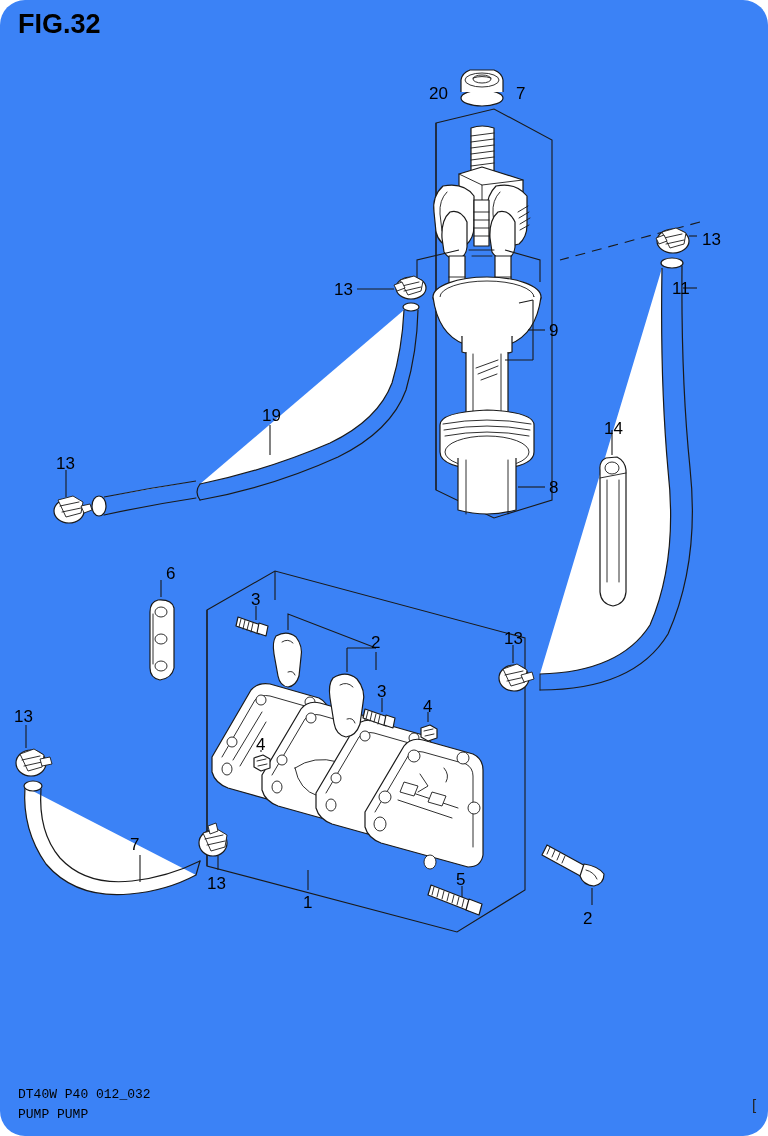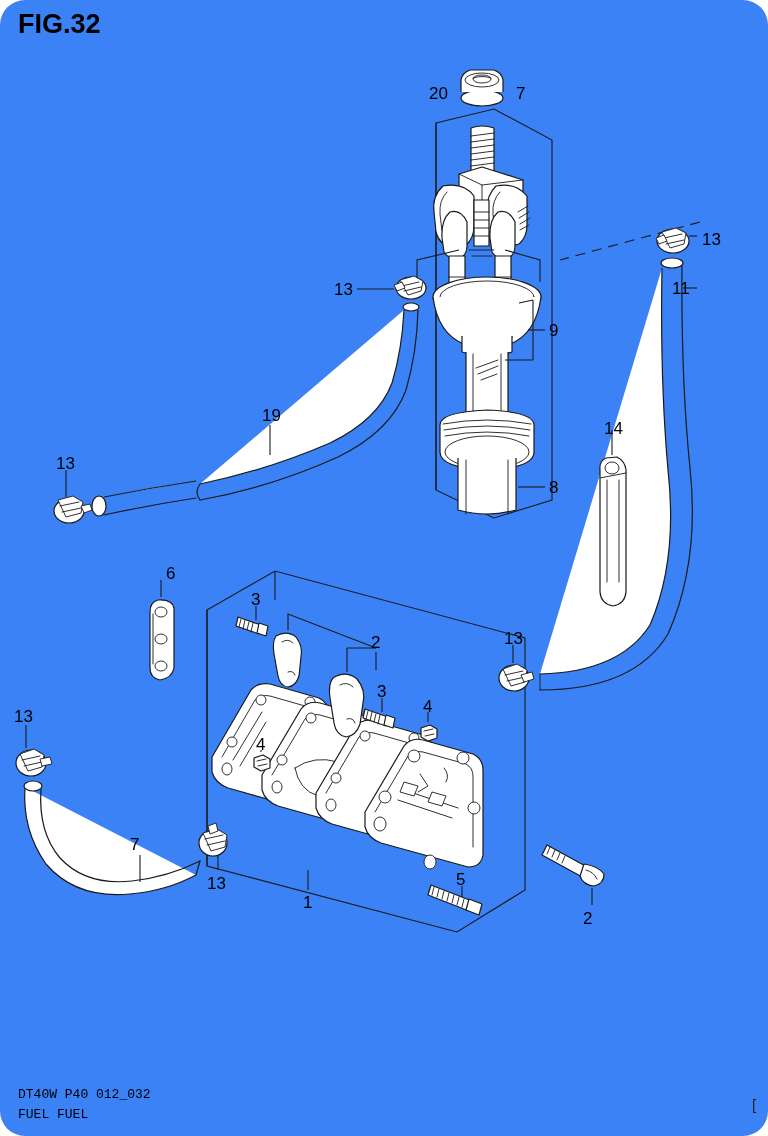--- a/index.html
+++ b/index.html
@@ -395,18 +395,18 @@
   <div class="callout" style="left:14px;top:708px;">13</div>
   <div class="callout" style="left:256px;top:736px;">4</div>
   <div class="callout" style="left:130px;top:836px;">7</div>
   <div class="callout" style="left:207px;top:875px;">13</div>
   <div class="callout" style="left:303px;top:894px;">1</div>
   <div class="callout" style="left:456px;top:871px;">5</div>
   <div class="callout" style="left:583px;top:910px;">2</div>
 
   <div id="footer">
     <div>DT40W P40 012_032</div>
-    <div>FUEL FUEL</div>
+    <div>PUMP PUMP</div>
   </div>
 
   <div id="corner-mark">[</div>
 
 </div>
 
 </body></html>

